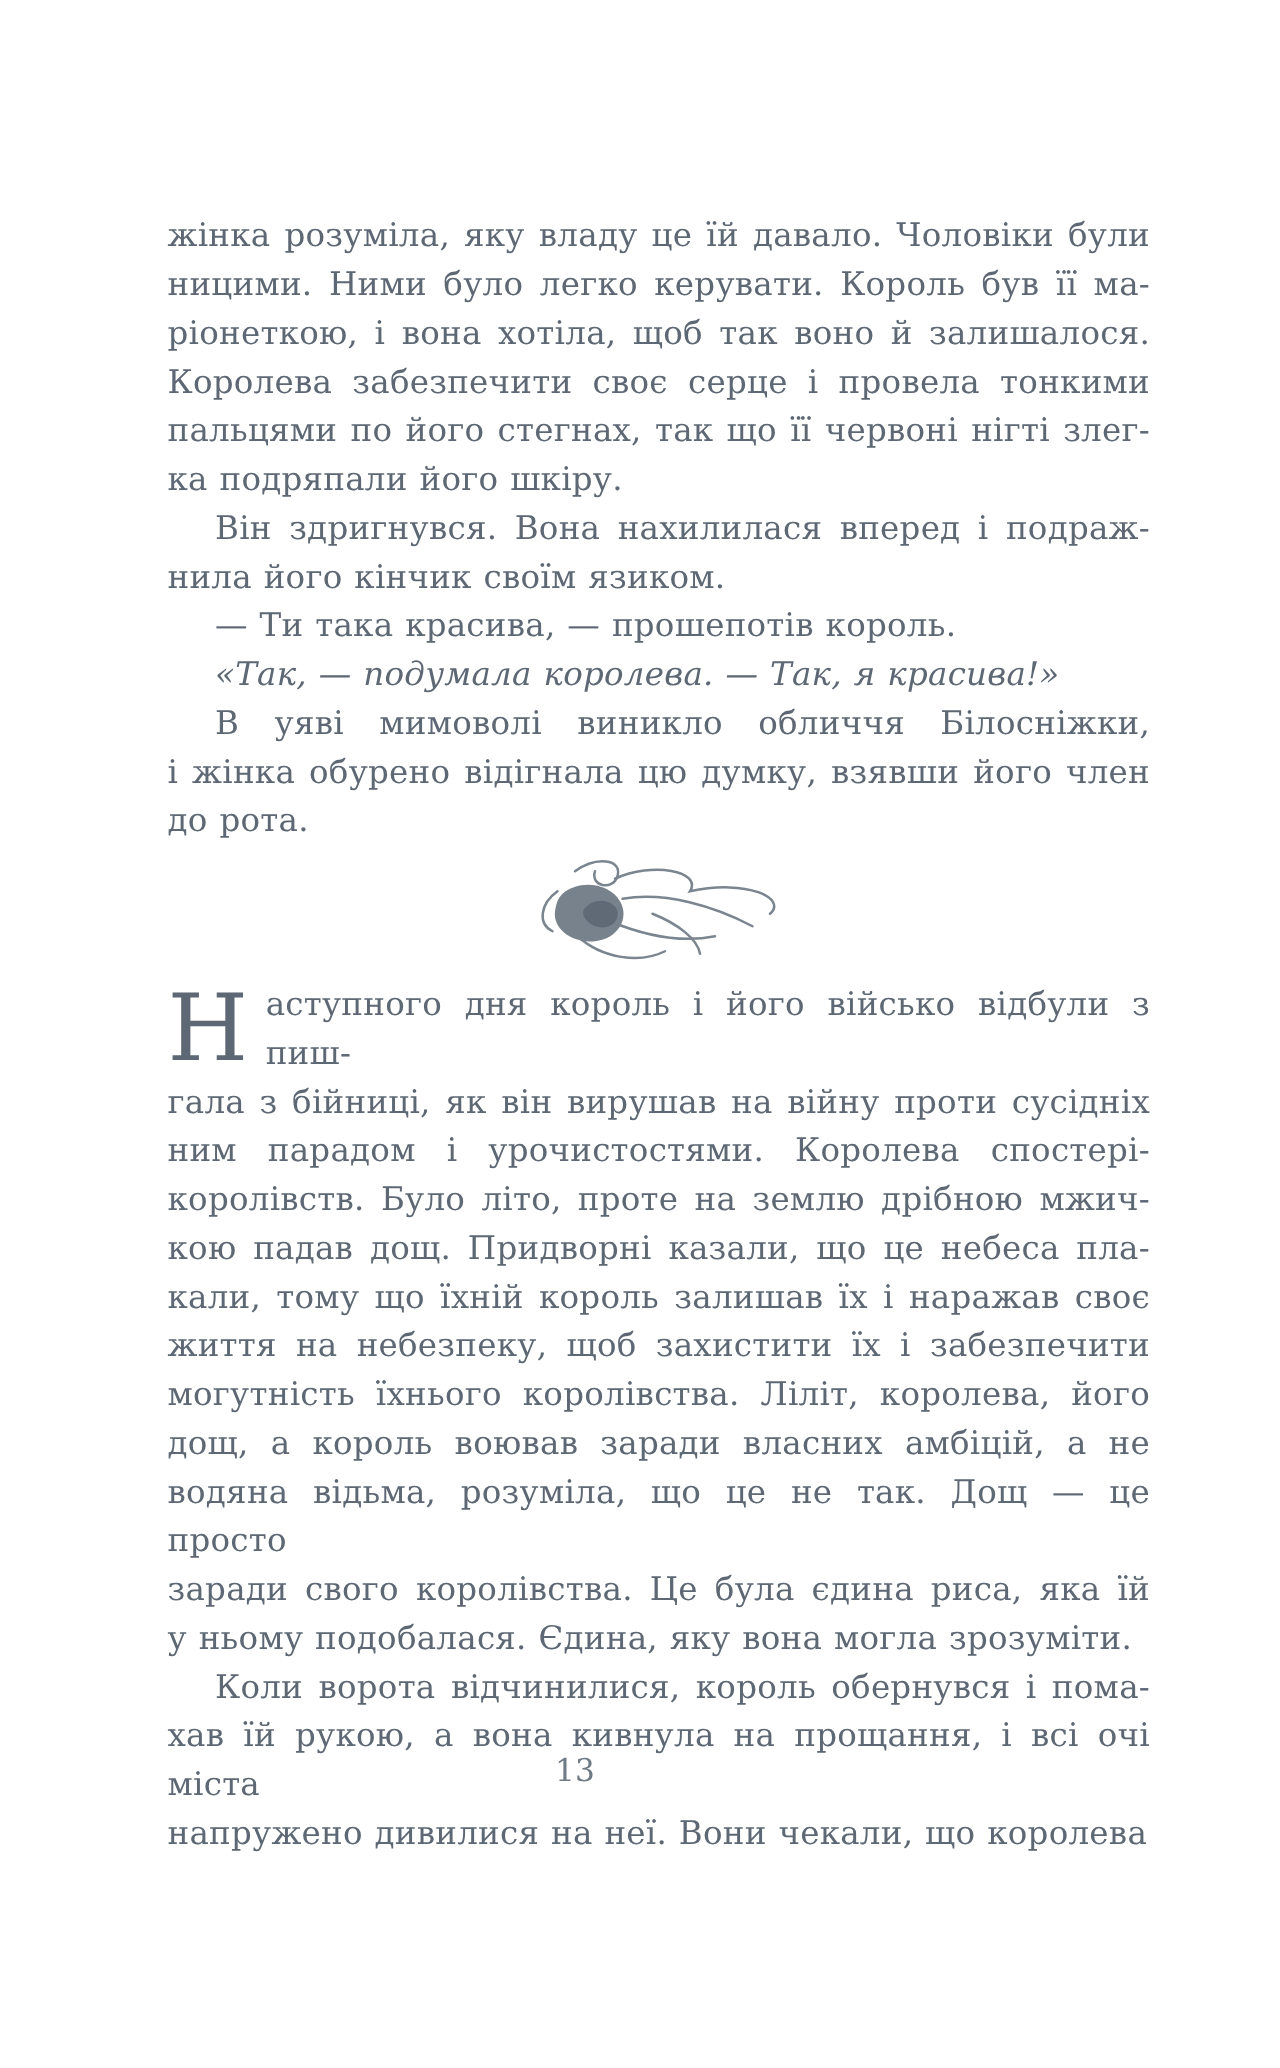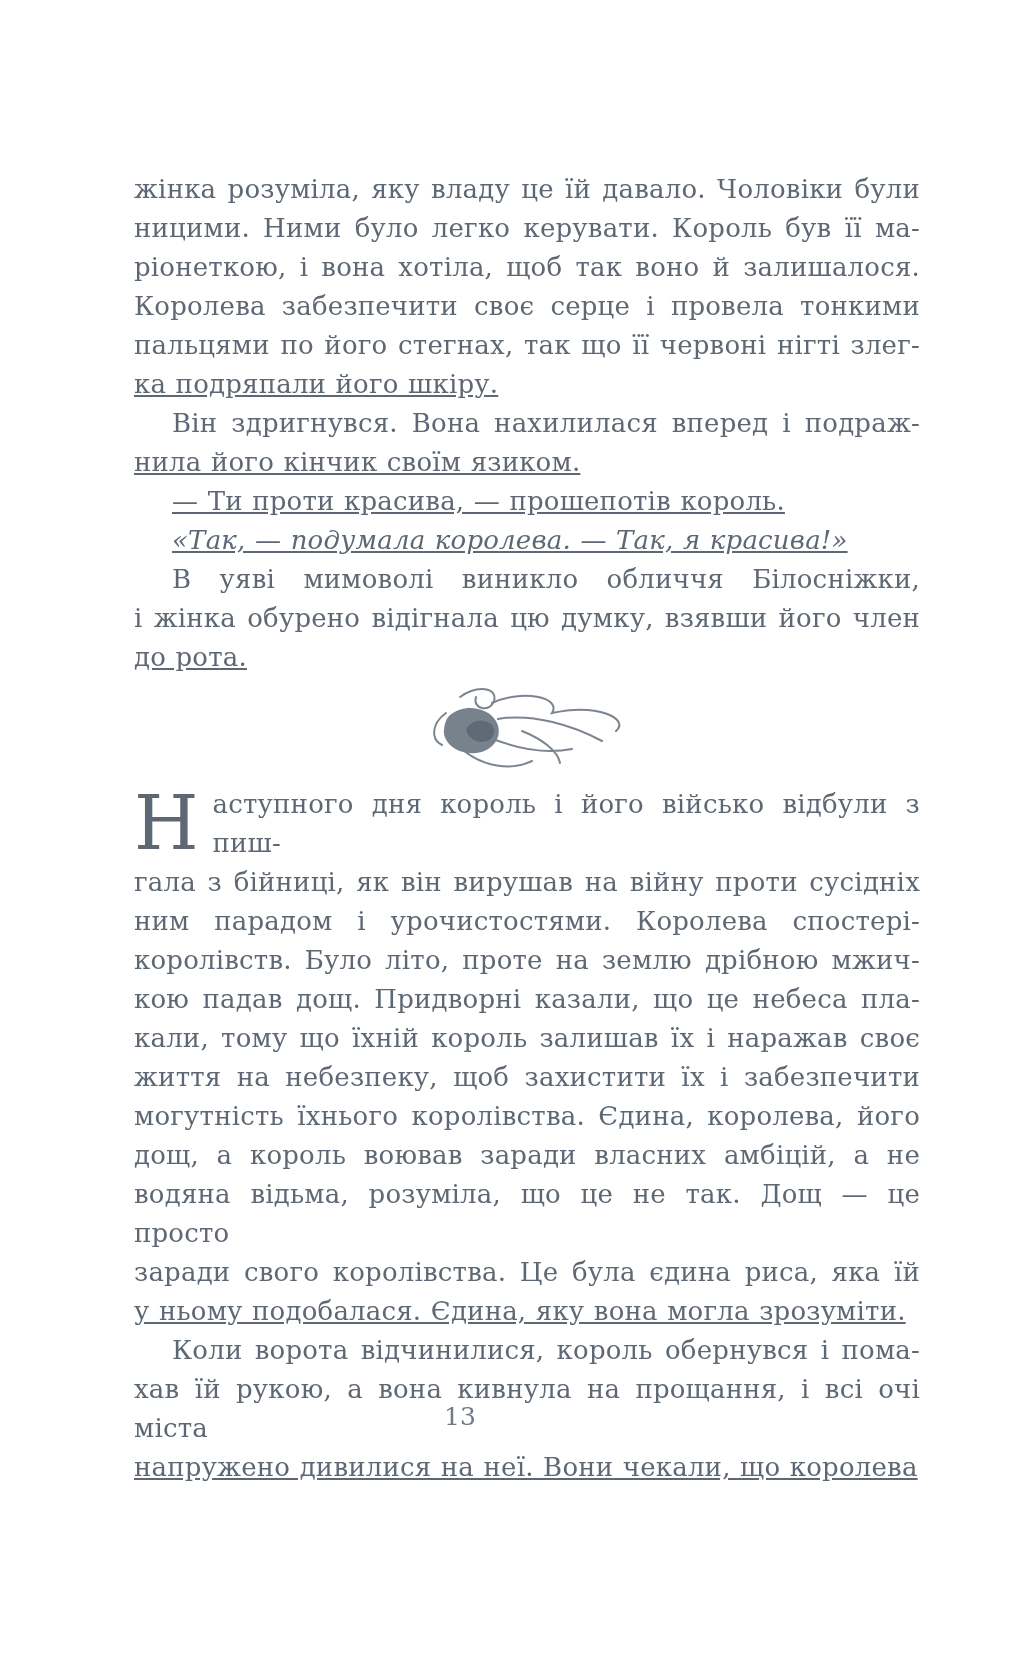--- a/index.html
+++ b/index.html
@@ -22,21 +22,21 @@
   .para { margin: 0; padding: 0; }
   .para.italic { font-style: italic; }
   .line {
     font-size: 26px;
     line-height: 39px;
     text-align: justify;
     text-align-last: justify;
     letter-spacing: 0.2px;
     word-spacing: 1px;
   }
-  .line.last { text-align-last: left; text-decoration: underline; }
+  .line.last { text-align-last: left; }
   .line.indent { text-indent: 38px; }
   .dropcap {
     float: left;
     font-size: 74px;
     line-height: 66px;
     height: 72px;
     margin: 5px 14px 0 0;
     color: #5e6874;
   }
   .ornament {
@@ -68,21 +68,21 @@
         <div class="line">ріонеткою, і вона хотіла, щоб так воно й залишалося.</div>
         <div class="line">Королева забезпечити своє серце і провела тонкими</div>
         <div class="line">пальцями по його стегнах, так що її червоні нігті злег-</div>
         <div class="line last">ка подряпали його шкіру.</div>
       </div>
       <div class="para">
         <div class="line indent">Він здригнувся. Вона нахилилася вперед і подраж-</div>
         <div class="line last">нила його кінчик своїм язиком.</div>
       </div>
       <div class="para">
-        <div class="line last indent">— Ти проти красива, — прошепотів король.</div>
+        <div class="line last indent">— Ти така красива, — прошепотів король.</div>
       </div>
       <div class="para italic">
         <div class="line last indent">«Так, — подумала королева. — Так, я красива!»</div>
       </div>
       <div class="para">
         <div class="line indent">В уяві мимоволі виникло обличчя Білосніжки,</div>
         <div class="line">і жінка обурено відігнала цю думку, взявши його член</div>
         <div class="line last">до рота.</div>
       </div>
   <figure class="ornament">
@@ -102,21 +102,21 @@
   </figure>
 <div class="para">
         <span class="dropcap">Н</span>
         <div class="line">аступного дня король і його військо відбули з пиш-</div>
         <div class="line">гала з бійниці, як він вирушав на війну проти сусідніх</div>
         <div class="line">ним парадом і урочистостями. Королева спостері-</div>
         <div class="line">королівств. Було літо, проте на землю дрібною мжич-</div>
         <div class="line">кою падав дощ. Придворні казали, що це небеса пла-</div>
         <div class="line">кали, тому що їхній король залишав їх і наражав своє</div>
         <div class="line">життя на небезпеку, щоб захистити їх і забезпечити</div>
-        <div class="line">могутність їхнього королівства. Єдина, королева, його</div>
+        <div class="line">могутність їхнього королівства. Ліліт, королева, його</div>
         <div class="line">дощ, а король воював заради власних амбіцій, а не</div>
         <div class="line">водяна відьма, розуміла, що це не так. Дощ — це просто</div>
         <div class="line">заради свого королівства. Це була єдина риса, яка їй</div>
         <div class="line last">у ньому подобалася. Єдина, яку вона могла зрозуміти.</div>
       </div>
       <div class="para">
         <div class="line indent">Коли ворота відчинилися, король обернувся і пома-</div>
         <div class="line">хав їй рукою, а вона кивнула на прощання, і всі очі міста</div>
         <div class="line last">напружено дивилися на неї. Вони чекали, що королева</div>
       </div>

